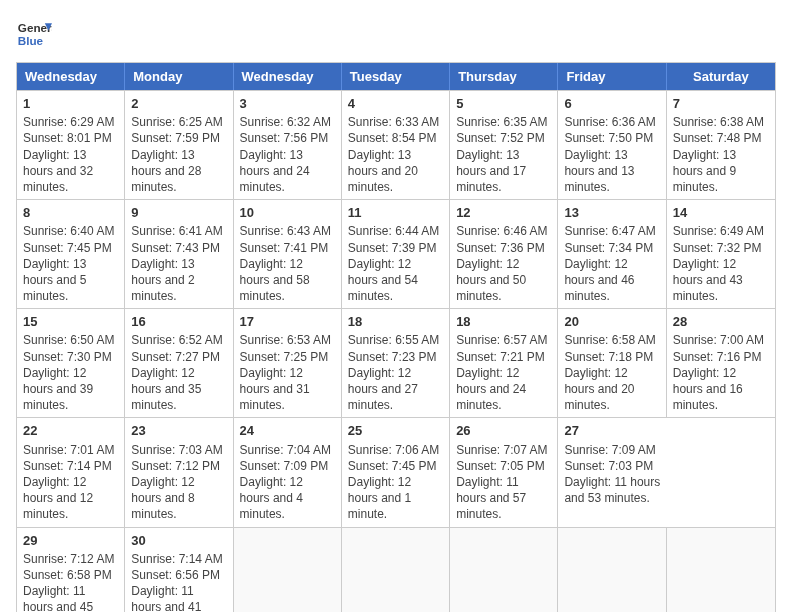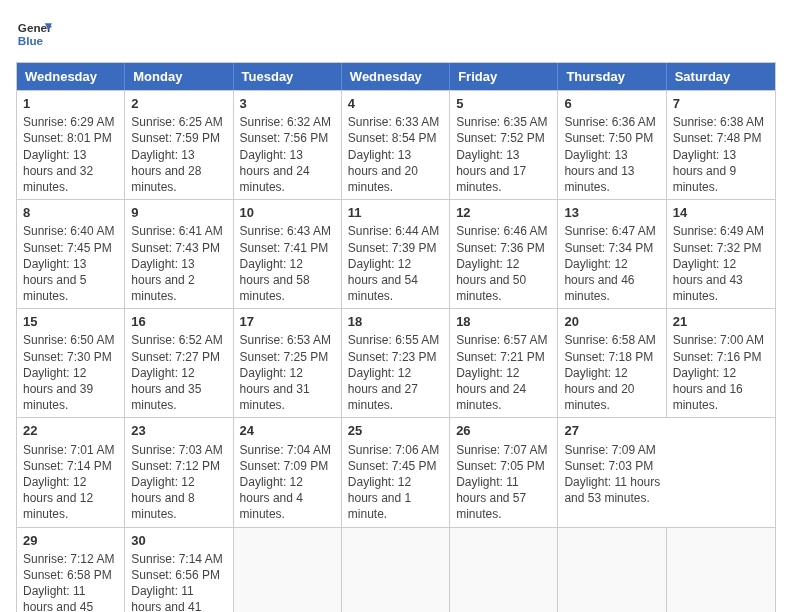--- a/index.html
+++ b/index.html
@@ -55,21 +55,21 @@
       grid-template-columns: repeat(7, 1fr);
       background: #3a6bbf;
     }
     .cal-header-cell {
       color: white;
       font-weight: bold;
       font-size: 13px;
       padding: 6px 8px;
       border-right: 1px solid #5a8bdf;
     }
-    .cal-header-cell:last-child { border-right: none; }
+    .cal-header-cell:last-child { border-right: none; text-align: center; }
     .cal-body {
       flex: 1;
       display: flex;
       flex-direction: column;
     }
     .cal-row {
       flex: 1;
       display: grid;
       grid-template-columns: repeat(7, 1fr);
       border-top: 1px solid #ccc;
@@ -110,24 +110,24 @@
     <div class="title-area">
       <div class="month-title"></div>
       <div class="location"></div>
     </div>
   </div>
 
   <div class="calendar">
     <div class="cal-header">
     <div class="cal-header-cell">Wednesday</div>
         <div class="cal-header-cell">Monday</div>
+        <div class="cal-header-cell">Wednesday</div>
         <div class="cal-header-cell">Tuesday</div>
-        <div class="cal-header-cell">Wednesday</div>
+        <div class="cal-header-cell">Thursday</div>
         <div class="cal-header-cell">Friday</div>
-        <div class="cal-header-cell">Thursday</div>
         <div class="cal-header-cell">Saturday</div>
       </div>
     <div class="cal-body">
     <div class="cal-row">
           <div class="cal-cell">
             <span class="day-num">1</span>
             <div class="day-info">Sunrise: 6:29 AM
 Sunset: 8:01 PM
 Daylight: 13 hours
 and 32 minutes.</div>
@@ -263,21 +263,21 @@
 and 24 minutes.</div>
           </div>
           <div class="cal-cell">
             <span class="day-num">20</span>
             <div class="day-info">Sunrise: 6:58 AM
 Sunset: 7:18 PM
 Daylight: 12 hours
 and 20 minutes.</div>
           </div>
           <div class="cal-cell">
-            <span class="day-num">21</span>
+            <span class="day-num">28</span>
             <div class="day-info">Sunrise: 7:00 AM
 Sunset: 7:16 PM
 Daylight: 12 hours
 and 16 minutes.</div>
           </div>
         </div>
         <div class="cal-row">
           <div class="cal-cell">
             <span class="day-num">22</span>
             <div class="day-info">Sunrise: 7:01 AM

